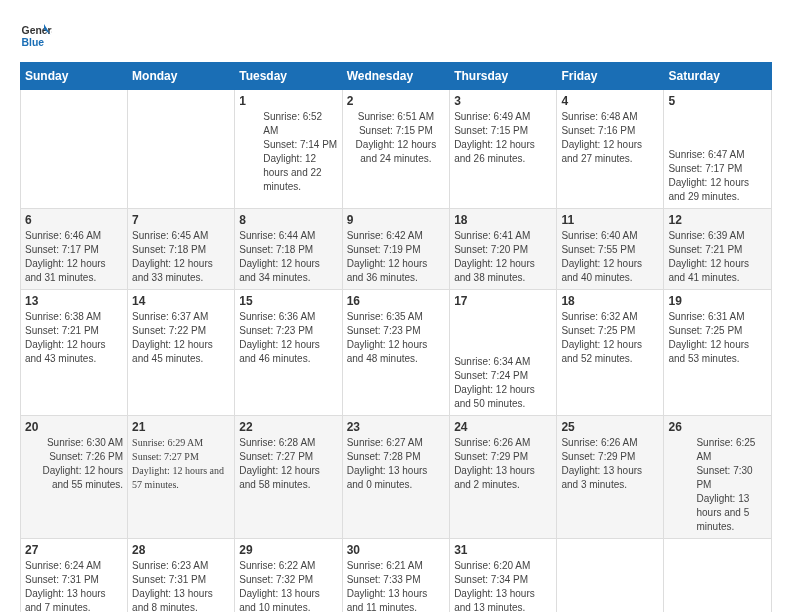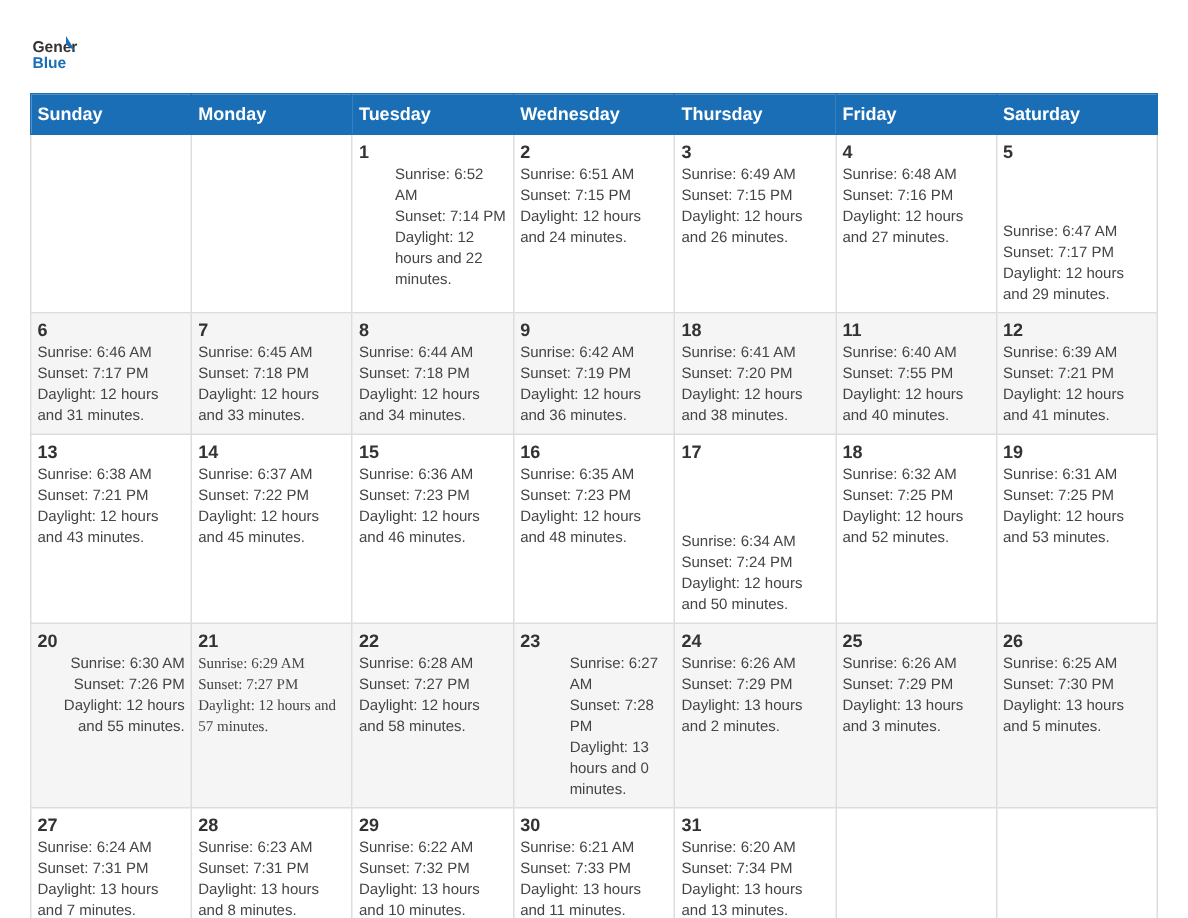--- a/index.html
+++ b/index.html
@@ -113,21 +113,21 @@
         <td class="empty-cell"></td>
         <td class="empty-cell"></td>
         <td>
           <span class="day-number">1</span>
           <div class="day-info" style="white-space: pre-line; margin-left: 24px;">Sunrise: 6:52 AM
 Sunset: 7:14 PM
 Daylight: 12 hours and 22 minutes.</div>
         </td>
         <td>
           <span class="day-number">2</span>
-          <div class="day-info" style="white-space: pre-line;">Sunrise: 6:51 AM
+          <div class="day-info" style="white-space: pre-line; text-align: center;">Sunrise: 6:51 AM
 Sunset: 7:15 PM
 Daylight: 12 hours and 24 minutes.</div>
         </td>
         <td>
           <span class="day-number">3</span>
           <div class="day-info" style="white-space: pre-line;">Sunrise: 6:49 AM
 Sunset: 7:15 PM
 Daylight: 12 hours and 26 minutes.</div>
         </td>
         <td>
@@ -245,39 +245,39 @@
 Daylight: 12 hours and 57 minutes.</div>
         </td>
         <td>
           <span class="day-number">22</span>
           <div class="day-info" style="white-space: pre-line;">Sunrise: 6:28 AM
 Sunset: 7:27 PM
 Daylight: 12 hours and 58 minutes.</div>
         </td>
         <td>
           <span class="day-number">23</span>
-          <div class="day-info" style="white-space: pre-line; margin-left: 33px;">Sunrise: 6:27 AM
+          <div class="day-info" style="white-space: pre-line;">Sunrise: 6:27 AM
 Sunset: 7:28 PM
 Daylight: 13 hours and 0 minutes.</div>
         </td>
         <td>
           <span class="day-number">24</span>
           <div class="day-info" style="white-space: pre-line;">Sunrise: 6:26 AM
 Sunset: 7:29 PM
 Daylight: 13 hours and 2 minutes.</div>
         </td>
         <td>
           <span class="day-number">25</span>
           <div class="day-info" style="white-space: pre-line;">Sunrise: 6:26 AM
 Sunset: 7:29 PM
 Daylight: 13 hours and 3 minutes.</div>
         </td>
         <td>
           <span class="day-number">26</span>
-          <div class="day-info" style="white-space: pre-line;">Sunrise: 6:25 AM
+          <div class="day-info" style="white-space: pre-line; margin-left: 28px;">Sunrise: 6:25 AM
 Sunset: 7:30 PM
 Daylight: 13 hours and 5 minutes.</div>
         </td>
       </tr>
       <tr>
         <td>
           <span class="day-number">27</span>
           <div class="day-info" style="white-space: pre-line;">Sunrise: 6:24 AM
 Sunset: 7:31 PM
 Daylight: 13 hours and 7 minutes.</div>

